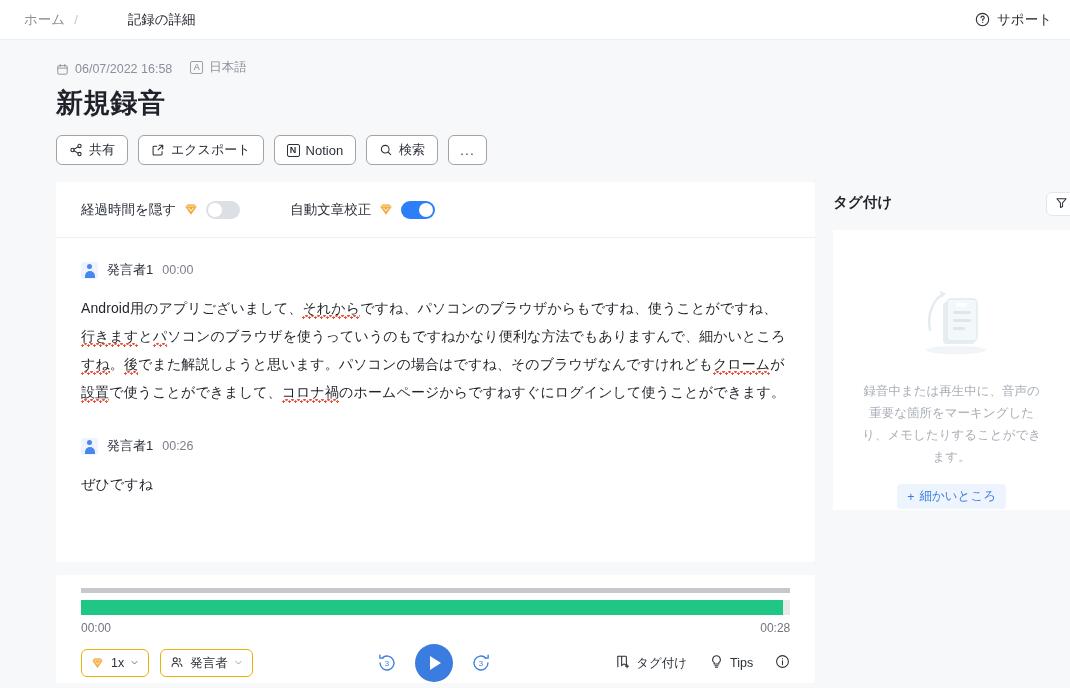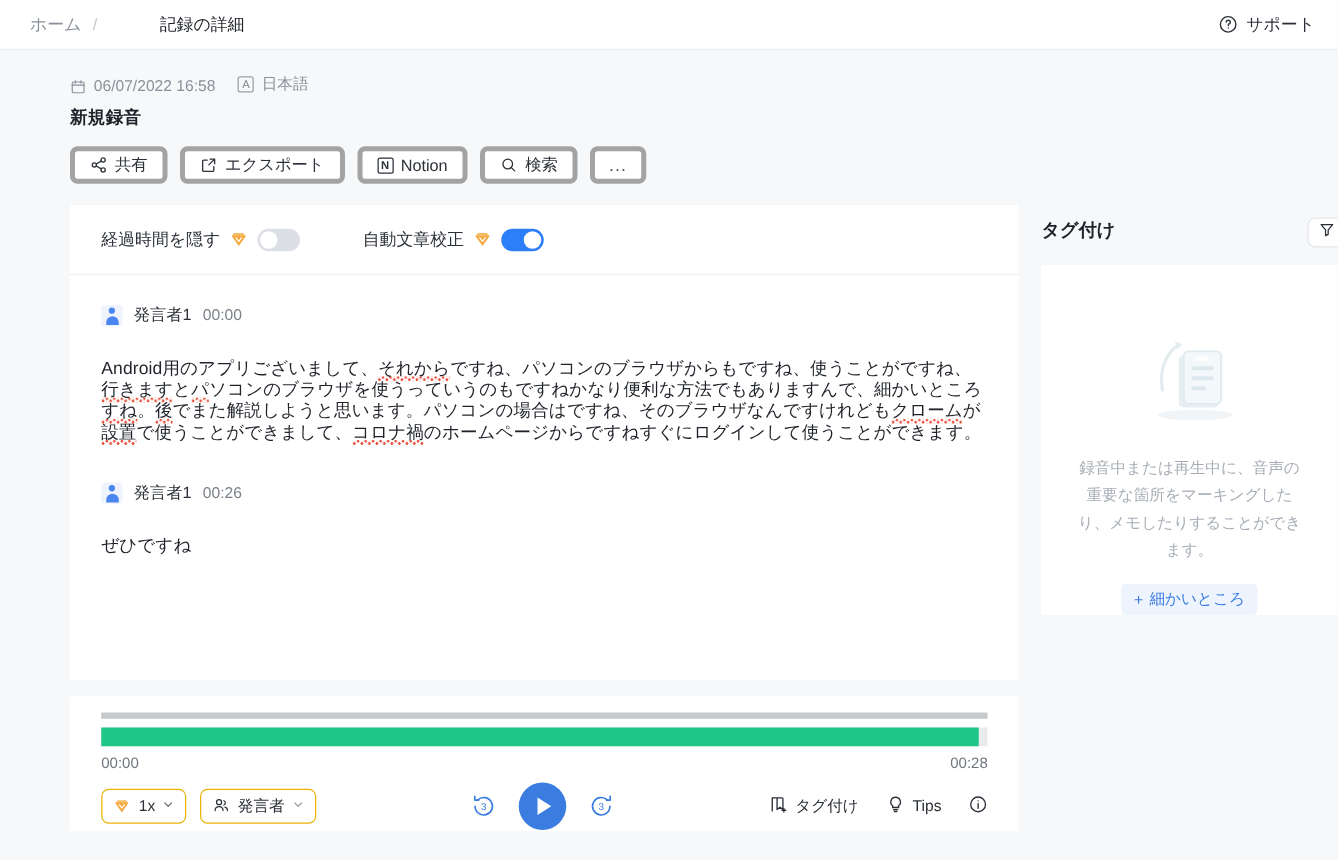--- a/index.html
+++ b/index.html
@@ -28,25 +28,25 @@
   .head { padding: 18px 0 0 56px; }
   .meta { display: flex; align-items: flex-end; gap: 8px; font-size: 12.5px; color: #8a9099; height: 18px;}
   .meta .grp { display: flex; align-items: center; gap: 6px; }
   .meta .grp + .grp { margin-left: 10px; }
   .meta svg { display:block; }
   .lang-badge {
     width: 13px; height: 13px; border: 1px solid #9aa0a8; border-radius: 2px;
     font-size: 9px; line-height: 11px; text-align: center; color: #7b8189;
     font-family: "Liberation Sans", sans-serif;
   }
-  .title { font-size: 14px; font-weight: bold; color: #1f2329; margin-top: 9px; letter-spacing: .3px;}
+  .title { font-size: 27px; font-weight: bold; color: #1f2329; margin-top: 9px; letter-spacing: .3px;}
 
   .actions { display: flex; align-items: center; gap: 10px; margin-top: 14px; }
   .btn {
-    height: 30px; border: 4px solid #a3a3a3; border-radius: 6px; background: #fff;
+    height: 30px; border: 1px solid #a3a3a3; border-radius: 6px; background: #fff;
     display: inline-flex; align-items: center; gap: 6px;
     padding: 0 12px; font-size: 13px; color: #2b3038; cursor: pointer;
     white-space: nowrap;
   }
   .btn svg { display: block; }
   .btn.more { padding: 0 11px; letter-spacing: 1px; color:#4a5058; font-size:14px;}
   .notion-glyph {
     width: 13px; height: 13px; border: 1.3px solid #2b3038; border-radius: 2px;
     font-size: 9px; font-weight: bold; line-height: 11px; text-align: center;
   }
@@ -75,21 +75,21 @@
   .seg-head { display: flex; align-items: center; gap: 9px; height: 20px; }
   .avatar {
     width: 17px; height: 17px; border-radius: 3px; flex: none;
     background: #eef3fd; position: relative; overflow: hidden;
   }
   .avatar::before { content:""; position:absolute; left:6px; top:2.5px; width:5px; height:5px; border-radius:50%; background:#4a86f0; }
   .avatar::after { content:""; position:absolute; left:3.5px; top:9px; width:10px; height:7px; border-radius:5px 5px 0 0; background:#4a86f0; }
   .spk { font-size: 13px; color: #2b3038; }
   .ts { font-size: 12.5px; color: #7b8189; }
   .seg-text {
-    margin-top: 24px; font-size: 14px; line-height: 17px; color: #1f2329;
+    margin-top: 14px; font-size: 14px; line-height: 28px; color: #1f2329;
     letter-spacing: .1px;
   }
   .sq { 
     background-image: radial-gradient(circle at 1.5px 2.6px, #e8503a 1.05px, transparent 1.25px),
                       radial-gradient(circle at 4.5px .9px, #e8503a 1.05px, transparent 1.25px);
     background-size: 6px 4px;
     background-repeat: repeat-x;
     background-position: 0 bottom;
     padding-bottom: 3px;
   }

